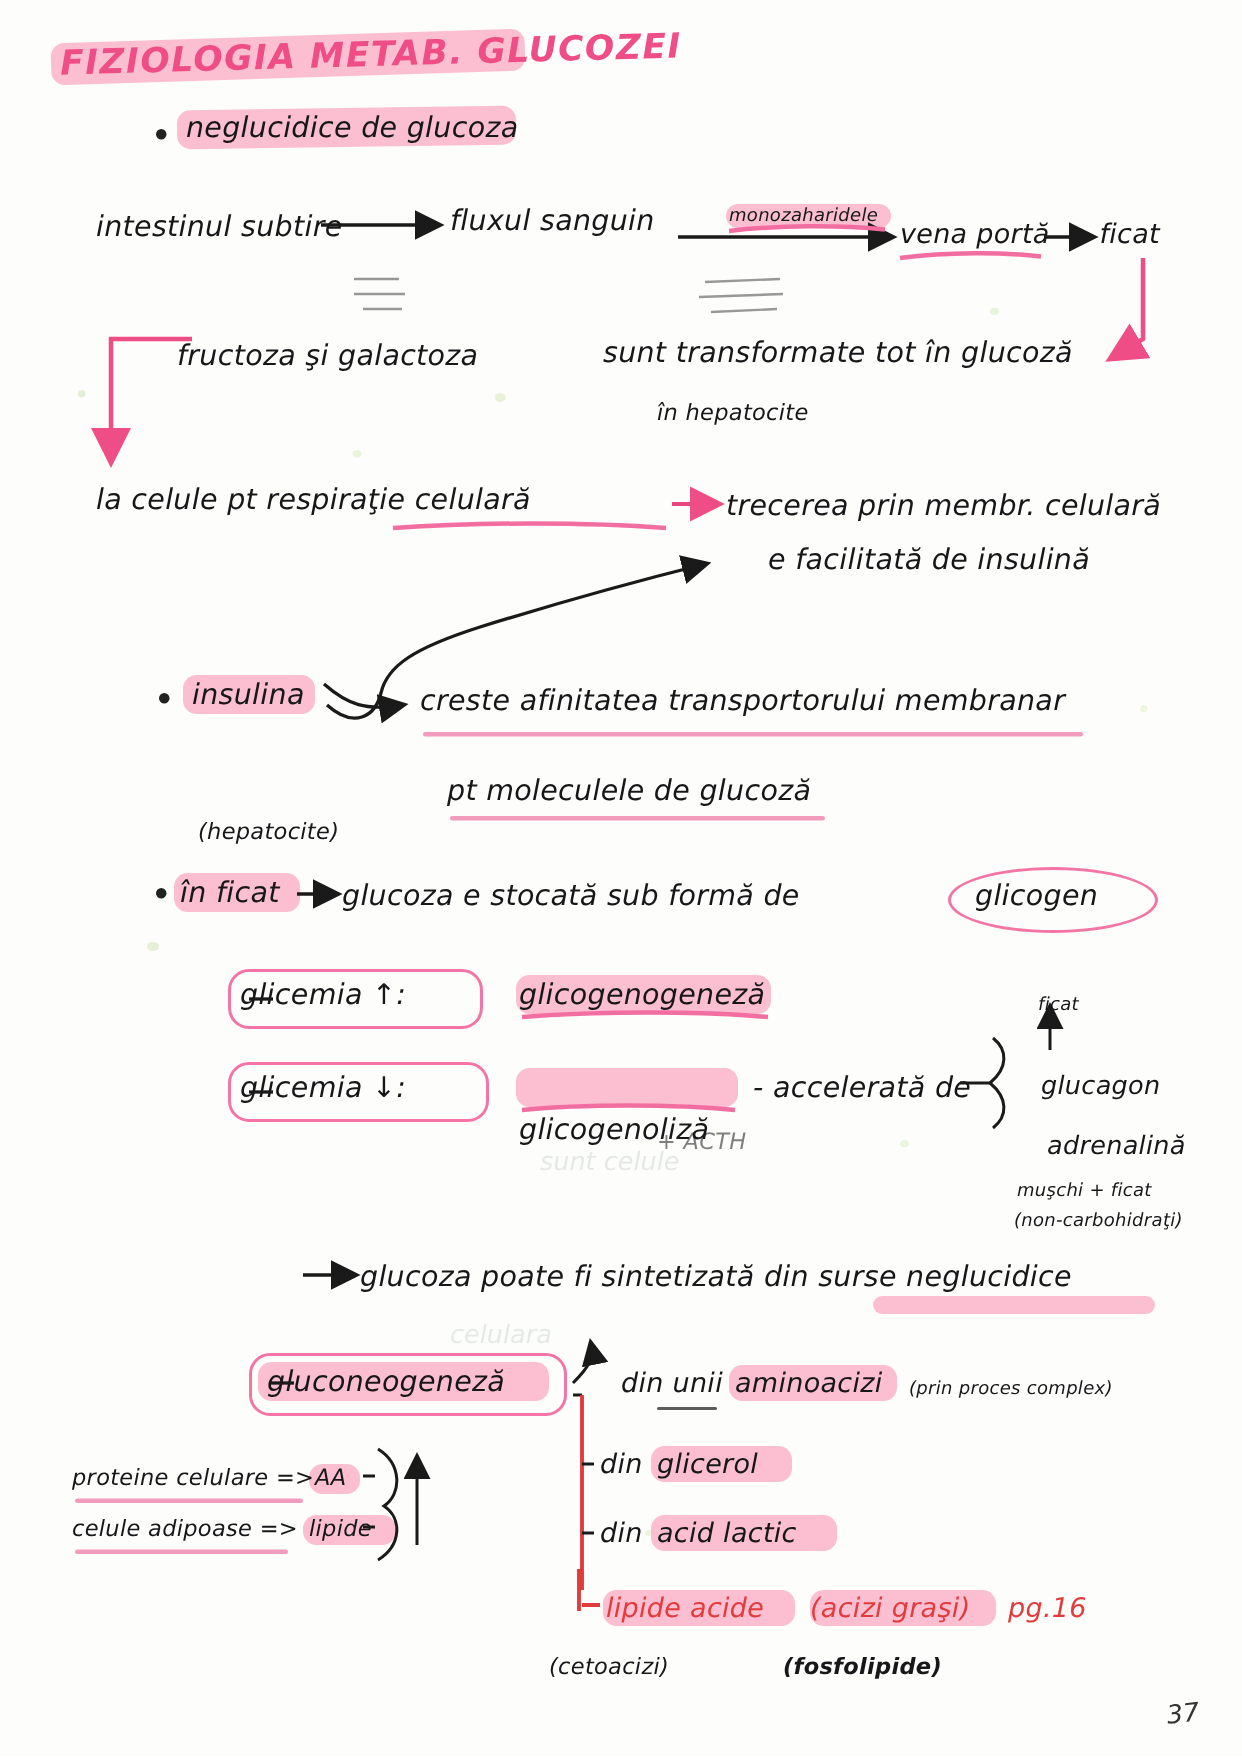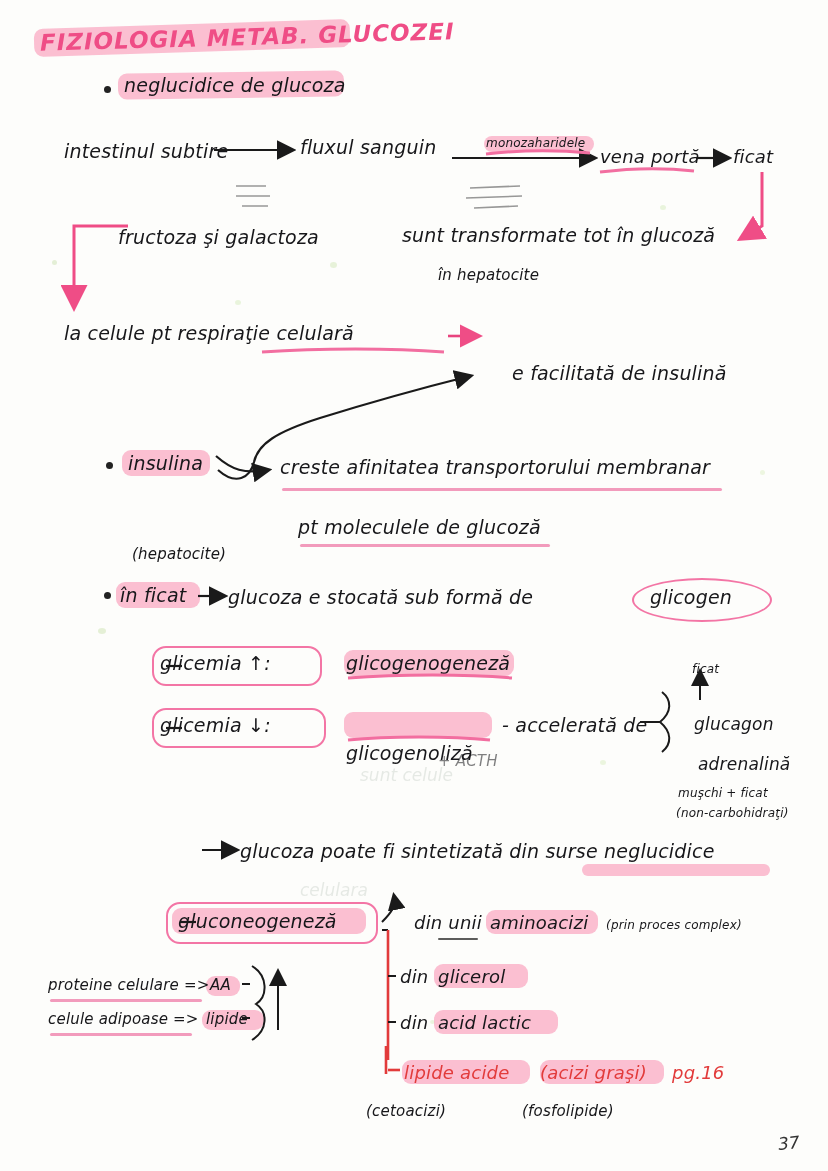--- a/index.html
+++ b/index.html
@@ -150,20 +150,21 @@
   <div class="hl" style="left:484px;top:136px;width:110px;height:16px;"></div>
   <div class="note ink t10" style="left:486px;top:136px;">monozaharidele</div>
   <div class="note ink t15" style="left:600px;top:146px;">vena portă</div>
   <div class="note ink t15" style="left:733px;top:146px;">ficat</div>
 
   <div class="note ink t16" style="left:118px;top:226px;">fructoza şi galactoza</div>
   <div class="note ink t16" style="left:402px;top:224px;">sunt transformate tot în glucoză</div>
   <div class="note ink t13" style="left:438px;top:266px;">în hepatocite</div>
 
   <div class="note ink t16" style="left:64px;top:322px;">la celule pt respiraţie celulară</div>
+  <div class="note ink t16" style="left:484px;top:326px;">trecerea prin membr. celulară</div>
   <div class="note ink t16" style="left:512px;top:362px;">e facilitată de insulină</div>
 
   <div class="bullet" style="left:106px;top:462px;"></div>
   <div class="hl" style="left:122px;top:450px;width:88px;height:26px;"></div>
   <div class="note ink t16" style="left:128px;top:452px;">insulina</div>
 
   <div class="note ink t16" style="left:280px;top:456px;">creste afinitatea transportorului membranar</div>
   <div class="underline" style="left:282px;top:488px;width:440px;"></div>
   <div class="note ink t16" style="left:298px;top:516px;">pt moleculele de glucoză</div>
   <div class="underline" style="left:300px;top:544px;width:250px;"></div>
@@ -226,21 +227,21 @@
   <div class="underline" style="left:50px;top:999px;width:152px;height:2.5px;"></div>
   <div class="hl" style="left:206px;top:976px;width:34px;height:20px;"></div>
   <div class="note ink t13" style="left:210px;top:976px;">AA</div>
 
   <div class="note ink t13" style="left:48px;top:1010px;">celule adipoase =&gt;</div>
   <div class="underline" style="left:50px;top:1033px;width:142px;height:2.5px;"></div>
   <div class="hl" style="left:202px;top:1010px;width:62px;height:20px;"></div>
   <div class="note ink t13" style="left:206px;top:1010px;">lipide</div>
 
   <div class="note ink t13" style="left:366px;top:1102px;">(cetoacizi)</div>
-  <div class="note ink t13" style="left:522px;top:1102px;">(fosfolipide)</div>
+  <div class="note ink t13" style="left:522px;top:1102px;font-weight:bold;">(fosfolipide)</div>
 
   <div class="pagenum">37</div>
 
   <svg class="overlay" viewBox="0 0 828 1171">
     <defs>
       <marker id="ah" markerWidth="9" markerHeight="9" refX="7" refY="4.5" orient="auto">
         <path d="M0,0 L9,4.5 L0,9 z" fill="#1a1a1a"></path>
       </marker>
       <marker id="ahp" markerWidth="9" markerHeight="9" refX="7" refY="4.5" orient="auto">
         <path d="M0,0 L9,4.5 L0,9 z" fill="#ef4d86"></path>

